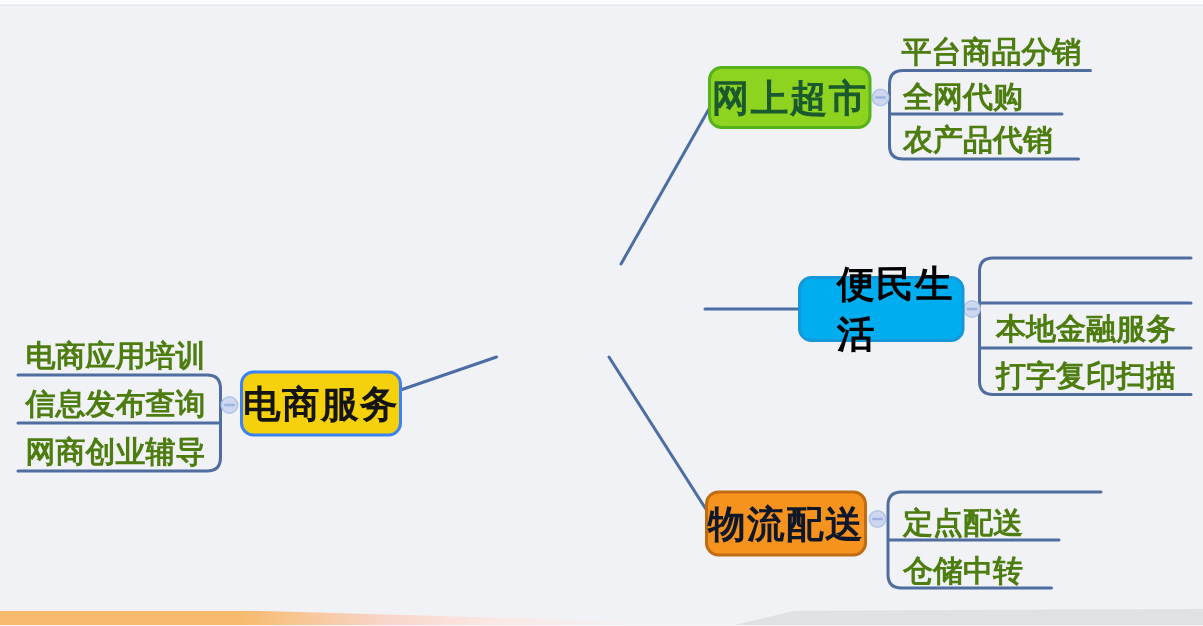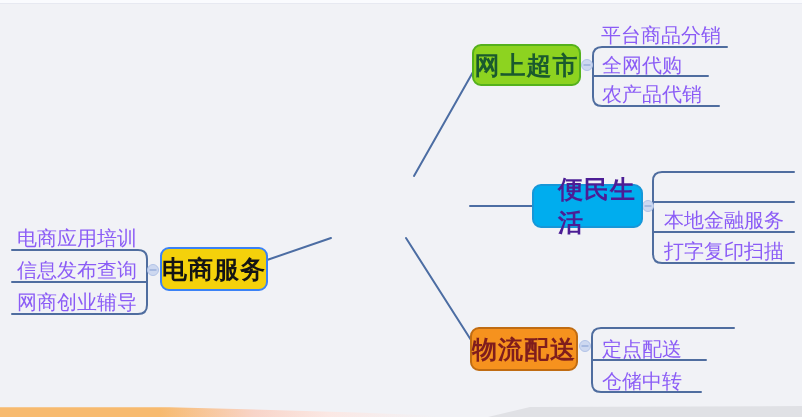--- a/index.html
+++ b/index.html
@@ -30,37 +30,38 @@
     border:2px solid #3577b5;
     border-radius:13px;
     color:#17395f;font-size:28px;
   }
   .node-top{
     left:472px;top:44px;width:109px;height:42px;
     background:#8dd320;border:2px solid #55b11c;color:#1a5a2e;font-size:25px;
   }
   .node-right{
     left:532px;top:184px;width:111px;height:44px;
-    background:#00adee;border:2px solid #1697d8;color:#4c1d95;font-size:25px;padding-left:24px;
+    background:#00adee;border:2px solid #1697d8;color:#000000;font-size:25px;padding-left:24px;
   }
   .node-left{
     left:160px;top:247px;width:108px;height:44px;
     background:#f4d10b;border:2px solid #3b82f6;color:#141414;font-size:25px;
   }
   .node-bottom{
     left:470px;top:327px;width:108px;height:44px;
-    background:#f6921e;border:2px solid #c06c12;color:#7f1d1d;font-size:25px;
+    background:#f6921e;border:2px solid #c06c12;color:#0f172a;font-size:25px;
   }
   .leaf{
     position:absolute;z-index:2;
     font-family:"Liberation Serif", serif;
     font-size:20px;line-height:20px;
-    color:#8b5cf6;
+    color:#4d7c0f;
     white-space:nowrap;
     cursor:default;
+    font-weight:bold;
   }
   .band-warm{
     position:absolute;left:0;bottom:0;width:470px;height:12px;z-index:3;
     background:linear-gradient(90deg,#f7ba6e 0%,#f7ba6e 34%,#f8d4c8 54%,#fbe8e4 70%,rgba(251,235,232,0) 93%);
     clip-path:polygon(0 18%,36% 18%,76% 62%,100% 100%,0 100%);
   }
   .band-gray{
     position:absolute;left:488px;right:0;bottom:0;height:11px;z-index:3;
     background:#e0e1e5;
     clip-path:polygon(0 100%,42px 10%,100% 0,100% 100%);

